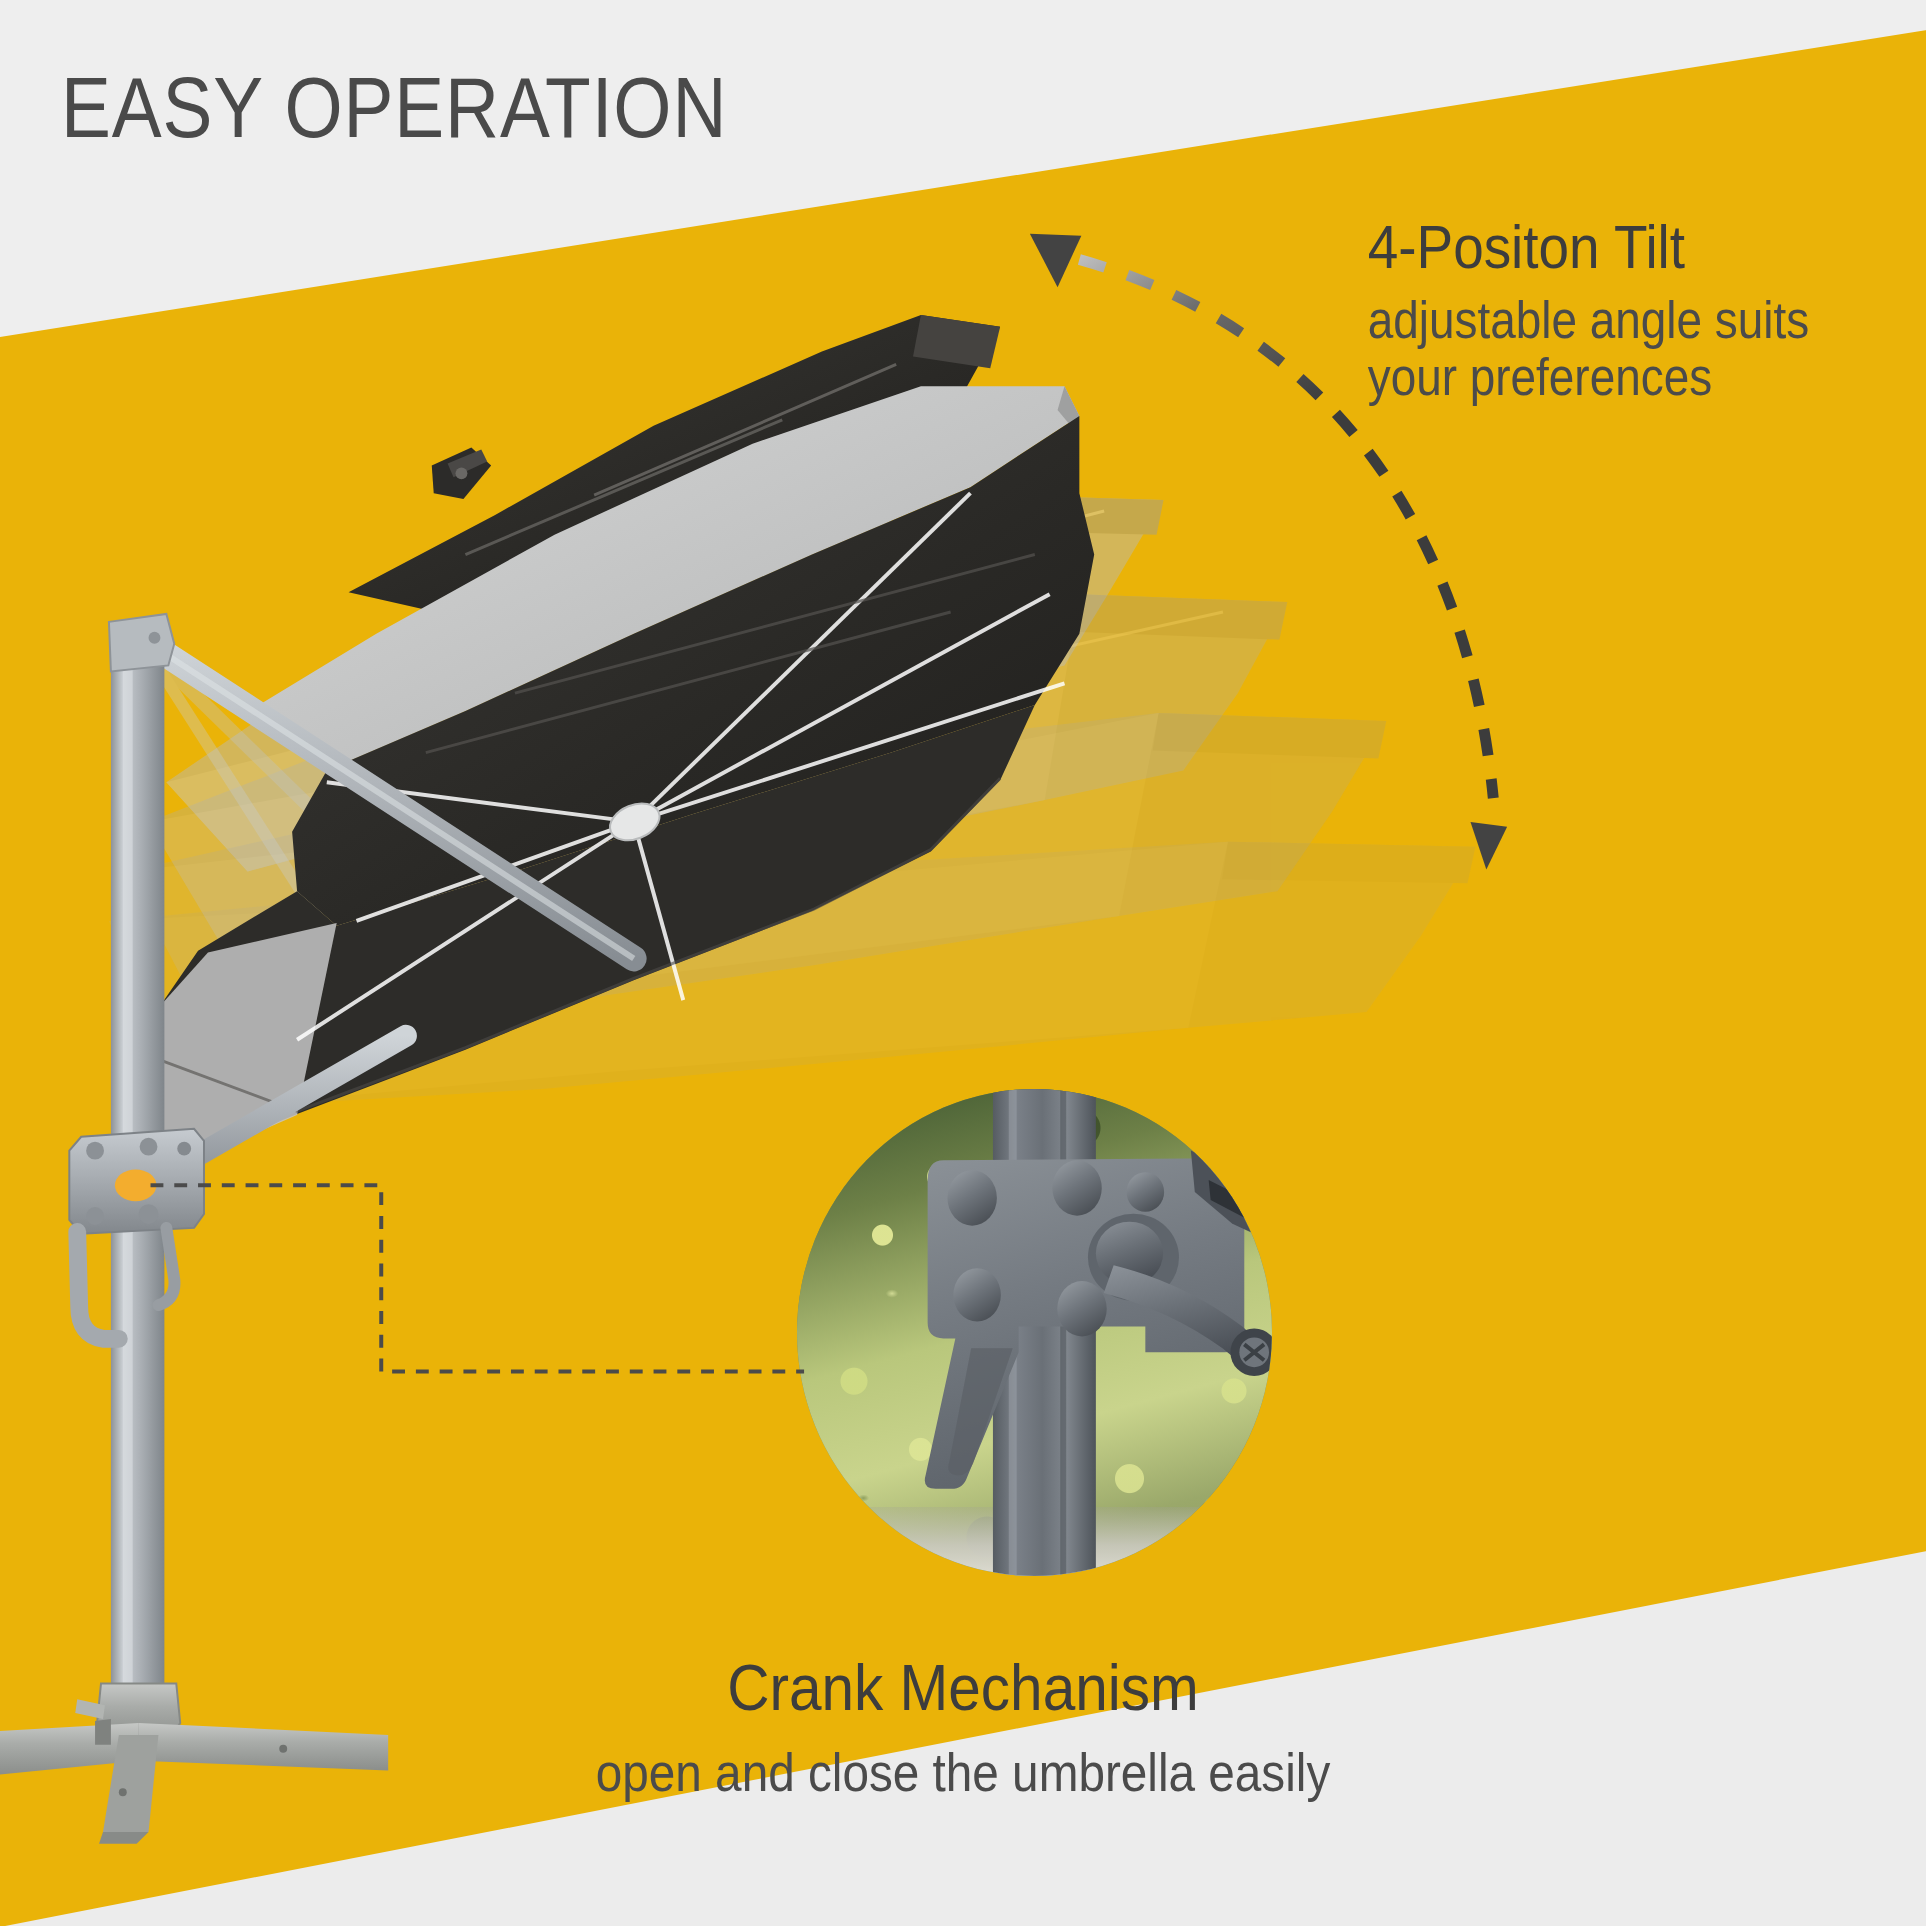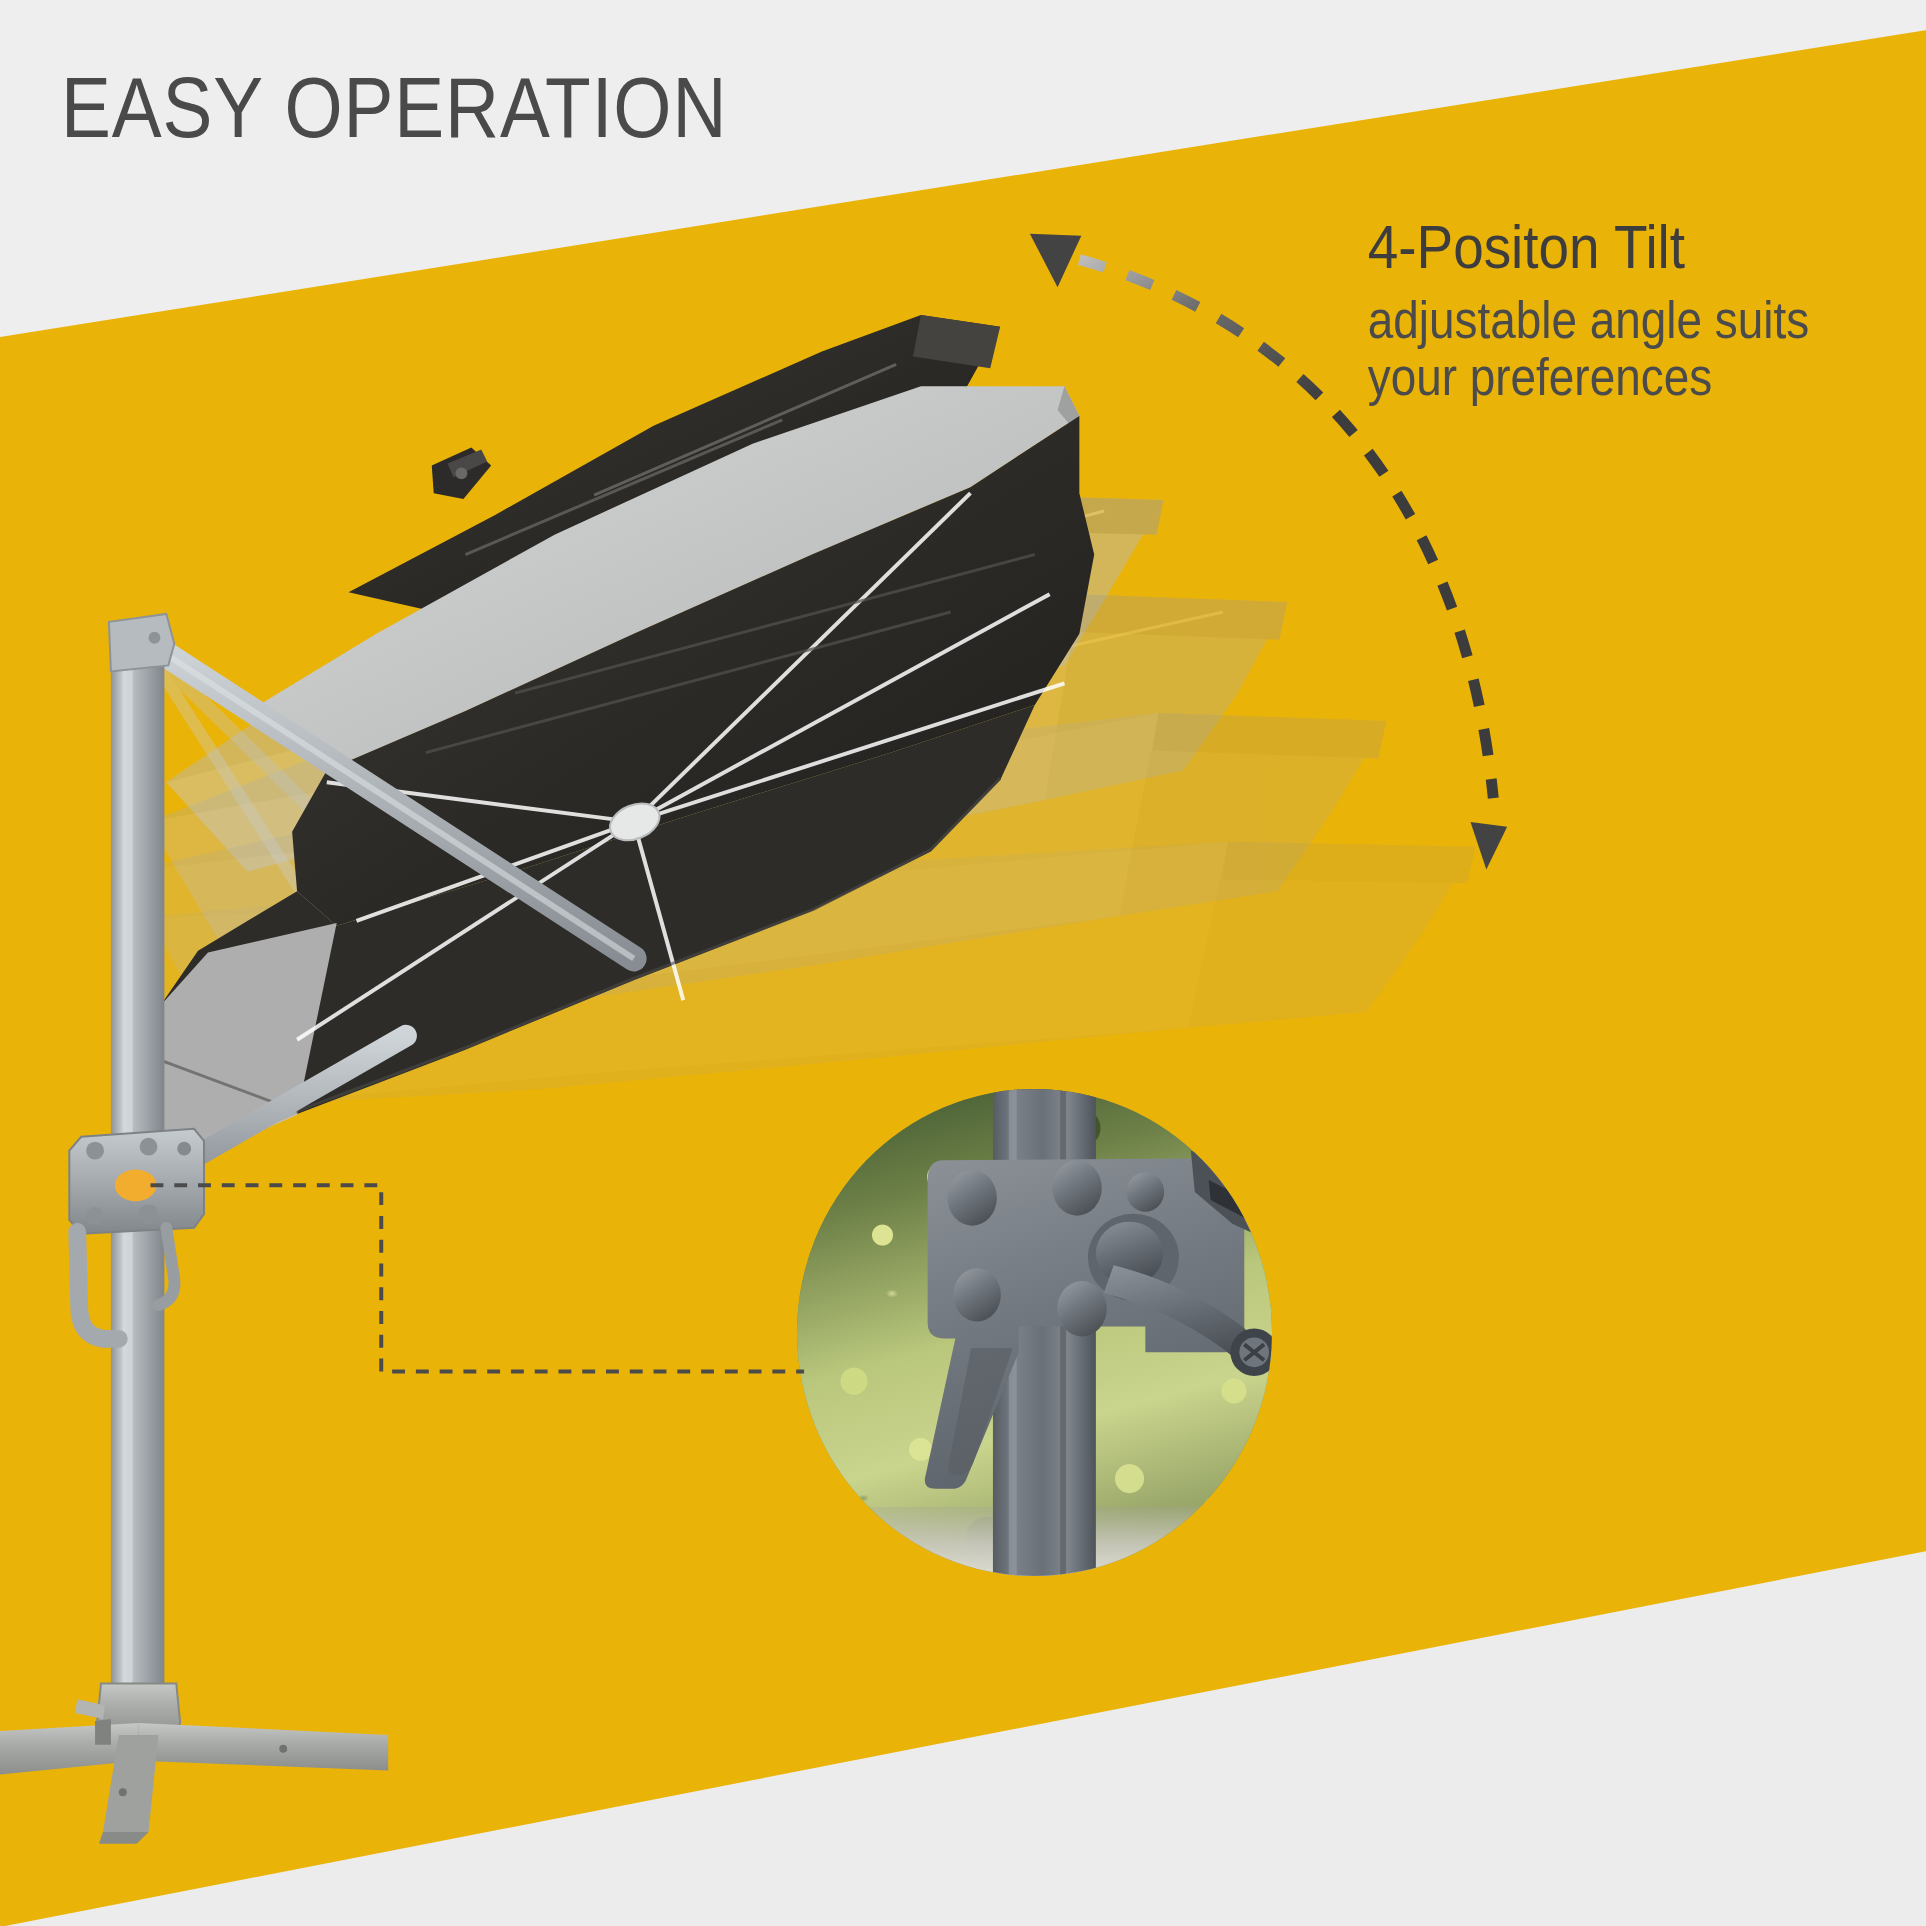--- a/index.html
+++ b/index.html
@@ -383,15 +383,19 @@
   <div id="page-title">EASY OPERATION</div>
 
   <div id="tilt-callout">
     <div id="tilt-title">4-Positon Tilt</div>
     <div id="tilt-sub">
       <div>adjustable angle suits</div>
       <div>your preferences</div>
     </div>
   </div>
 
+  <div id="crank-callout">
+    <div id="crank-title">Crank Mechanism</div>
+    <div id="crank-sub">open and close the umbrella easily</div>
+  </div>
 
 </div>
 
 
 </body></html>

